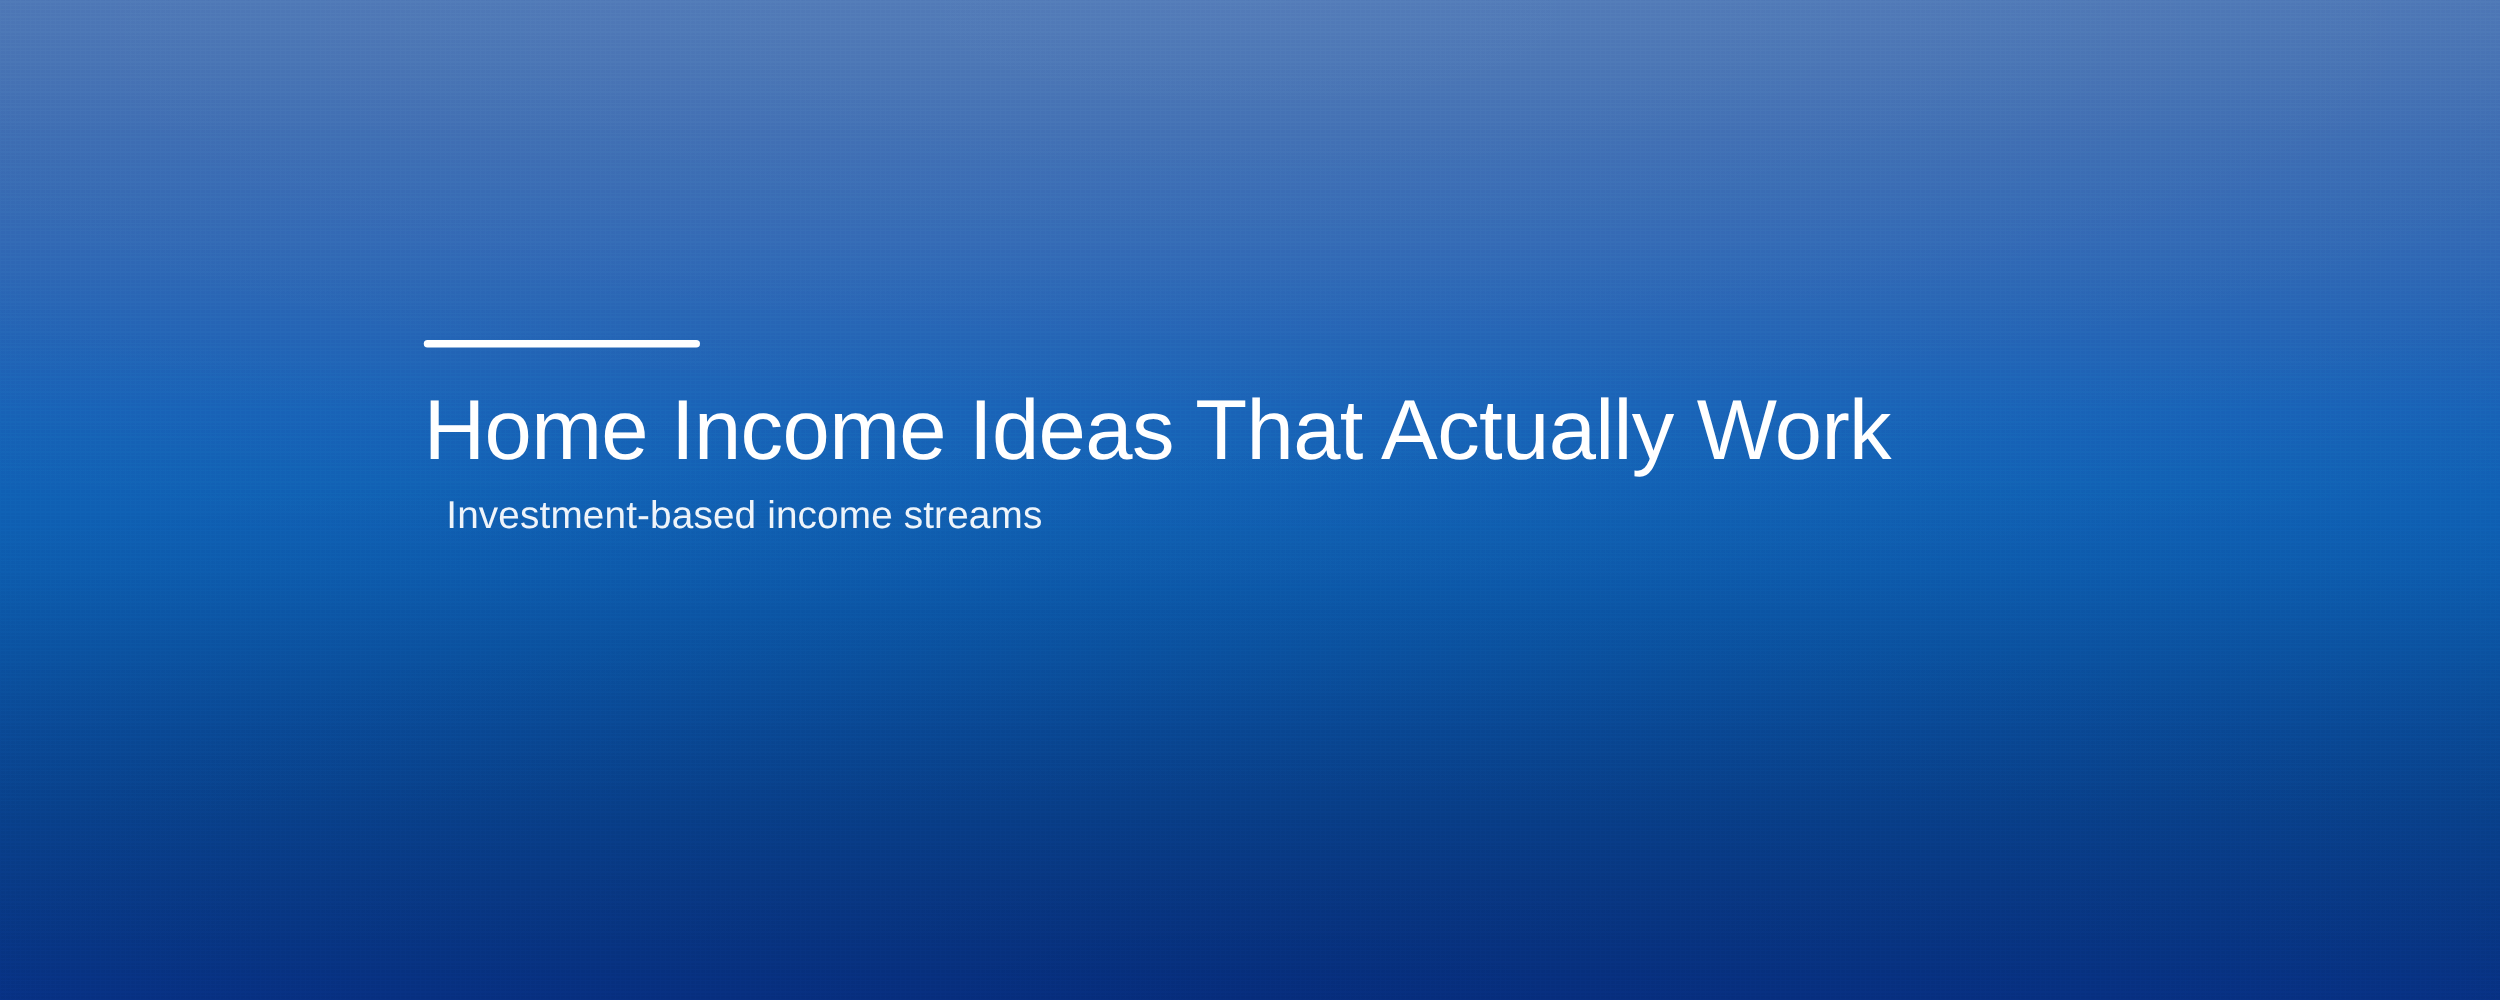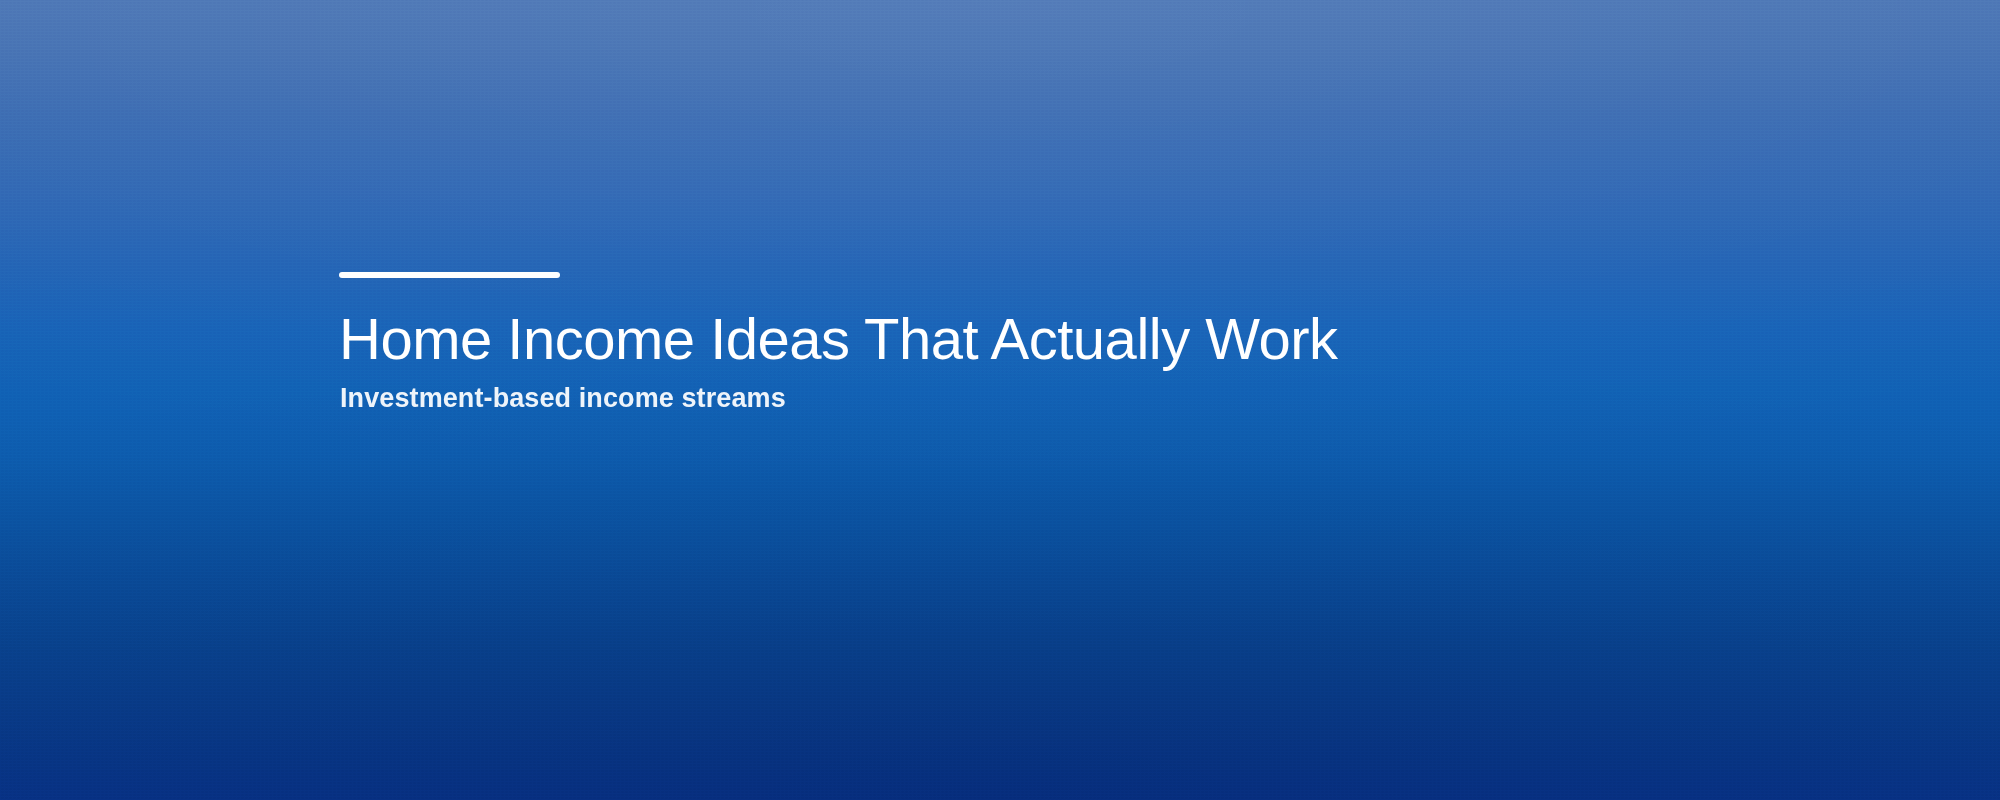--- a/index.html
+++ b/index.html
@@ -93,33 +93,33 @@
     width: 221px;
     height: 6px;
     border-radius: 3px;
     background: #ffffff;
     margin: 10px 0 0 0;
   }
 
   .slide-title {
     margin: 30px 0 0 0;
     padding: 0;
-    font-size: 58px;
+    font-size: 68px;
     font-weight: 300;
     line-height: 1.06;
     letter-spacing: -0.5px;
     color: #ffffff;
     white-space: nowrap;
   }
 
   .slide-subtitle {
-    margin: 13px 0 0 1px;
+    margin: 13px 0 0 18px;
     padding: 0;
-    font-size: 27px;
-    font-weight: 700;
+    font-size: 31px;
+    font-weight: 400;
     line-height: 1.25;
     letter-spacing: 0.1px;
     color: rgba(255,255,255,0.93);
     white-space: nowrap;
   }
 </style>
 </head>
 <body>
 
 <div class="slide">

